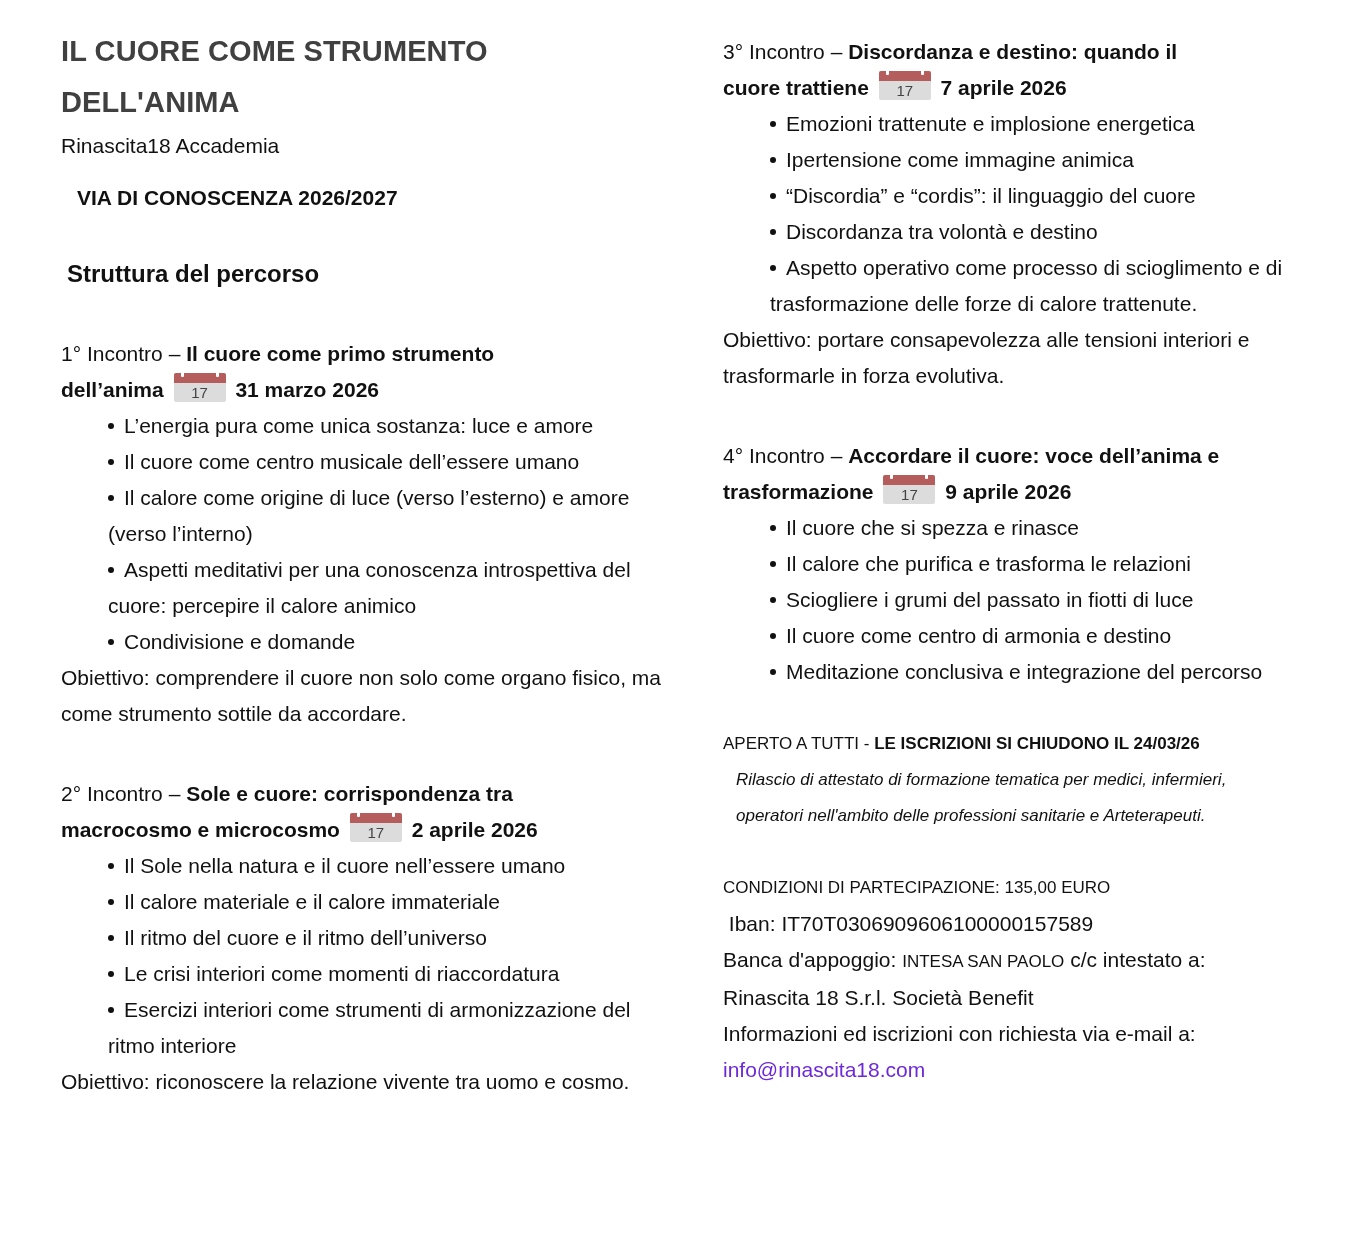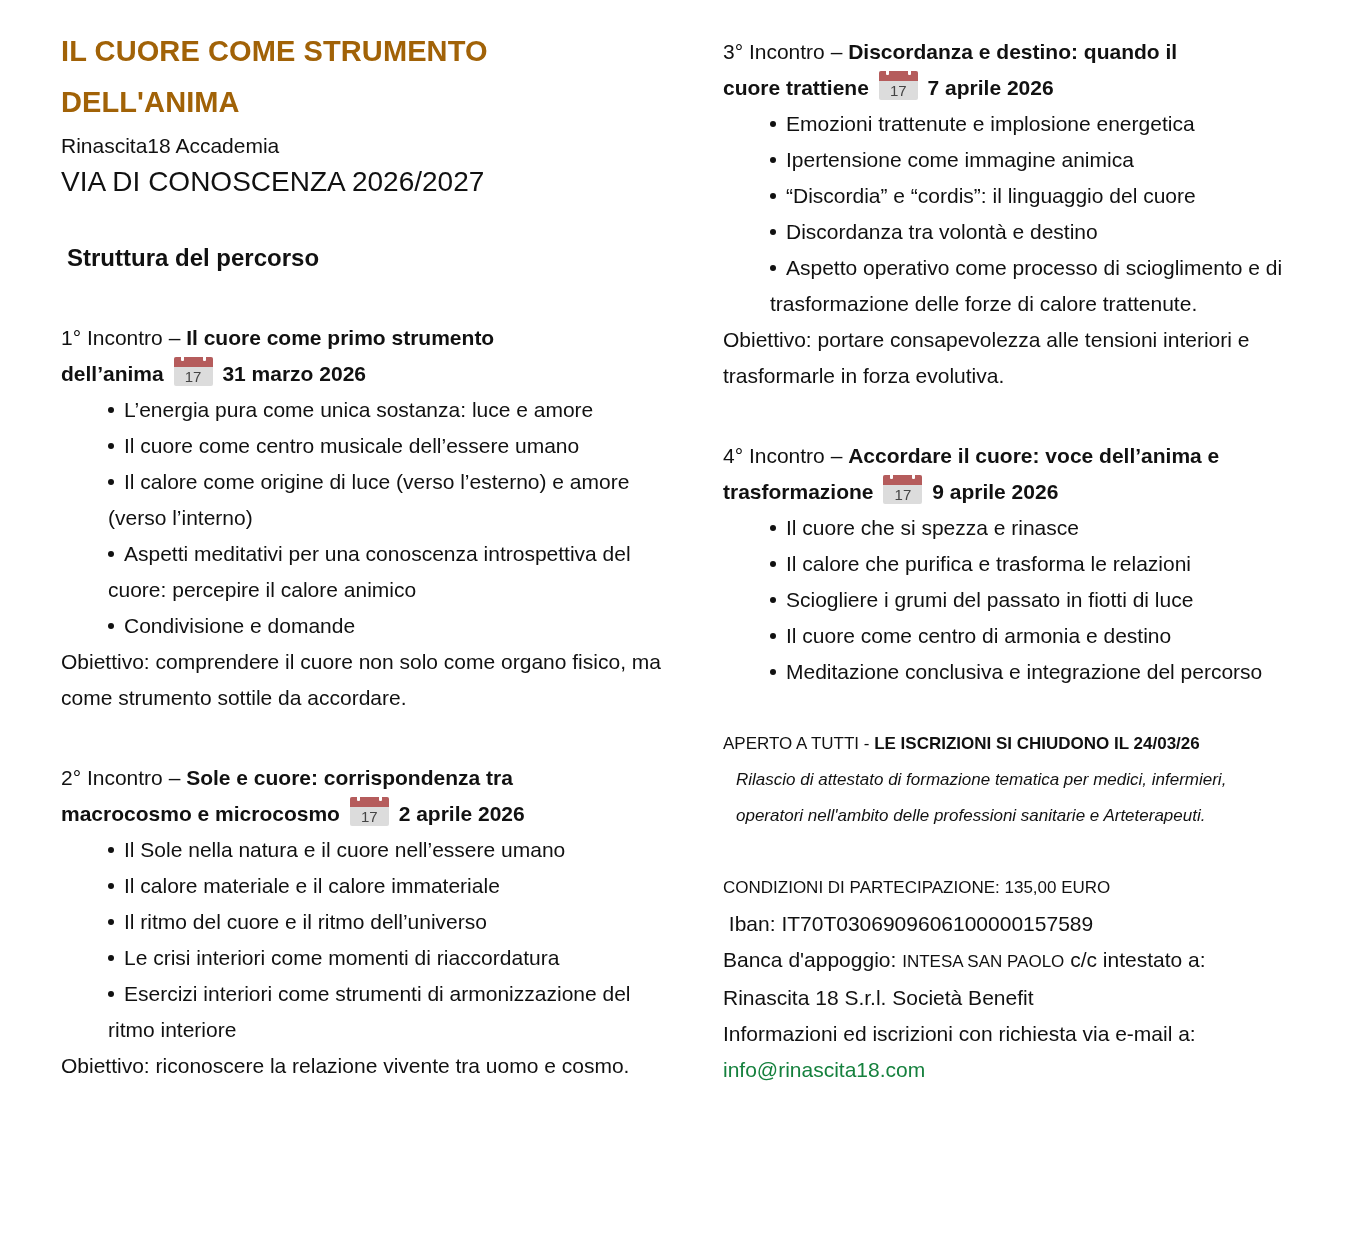--- a/index.html
+++ b/index.html
@@ -5,54 +5,54 @@
   html, body { margin: 0; padding: 0; background: #ffffff; }
   body {
     width: 1360px; height: 1260px; position: relative; overflow: hidden;
     font-family: "Liberation Sans", sans-serif; color: #111111;
   }
   .col { position: absolute; top: 0; }
   .col-left { left: 61px; width: 600px; top: 26px; }
   .col-right { left: 723px; width: 600px; top: 26px; }
 
   .title {
-    color: #a16207; font-weight: bold; font-size: 29px; line-height: 51px;
+    color: #404040; font-weight: bold; font-size: 29px; line-height: 51px;
     margin: 0; letter-spacing: 0.1px;
   }
   .org { font-size: 21px; line-height: 36px; margin: 0; }
-  .program { font-size: 28px; line-height: 36px; font-weight: normal; margin: 0; }
+  .program { font-size: 21px; line-height: 36px; font-weight: bold; margin: 16px; }
   .section-title { font-size: 24px; font-weight: bold; line-height: 36px; margin: 40px 0 0 6px; }
 
   .p { font-size: 21px; line-height: 36px; margin: 0; }
   .b { font-weight: bold; }
   .meeting { margin-top: 8px; }
   .meeting-head { font-size: 21px; line-height: 36px; margin: 0; }
   ul.topics { margin: 0; padding: 0 0 0 47px; list-style: none; }
   ul.topics li { font-size: 21px; line-height: 36px; position: relative; }
   ul.topics li .bullet {
     display: inline-block; width: 6px; height: 6px; border-radius: 50%;
     background: #111; vertical-align: middle; margin: 0 10px 3px 0;
   }
   .spacer-l { height: 36px; }
 
   .cal-icon {
-    display: inline-block; width: 39px; height: 29px; vertical-align: -5px;
+    display: inline-block; width: 52px; height: 29px; vertical-align: -5px;
     margin: 0 4px; position: relative; background: #dcdcdc; border-radius: 2px;
     overflow: hidden;
   }
   .cal-icon .cal-top { position: absolute; left: 0; top: 0; width: 100%; height: 10px; background: #b55c5c; }
   .cal-icon .cal-ring { position: absolute; top: -1px; width: 3px; height: 5px; background: #fff; border-radius: 1px; }
   .cal-icon .cal-num {
     position: absolute; left: 0; right: 0; bottom: 1px; text-align: center;
     font-size: 15px; line-height: 16px; color: #444; font-weight: normal;
   }
 
   .small { font-size: 17px; line-height: 36px; margin: 0; }
   .italic { font-style: italic; margin-left: 13px; }
-  .email { color: #15803d; text-decoration: none; font-size: 21px; line-height: 36px; }
+  .email { color: #6d28d9; text-decoration: none; font-size: 21px; line-height: 36px; }
 </style>
 </head>
 <body>
 
 <div class="col col-left">
   <h1 class="title">
     <span>IL CUORE COME STRUMENTO</span><br>
     <span>DELL'ANIMA</span>
   </h1>
   <p class="org">Rinascita18 Accademia</p>

